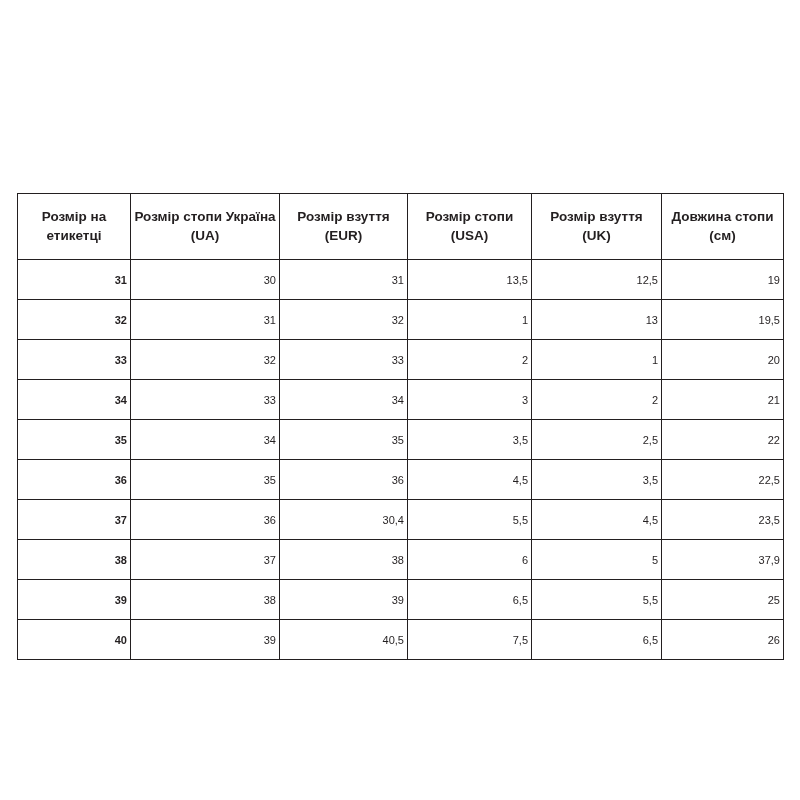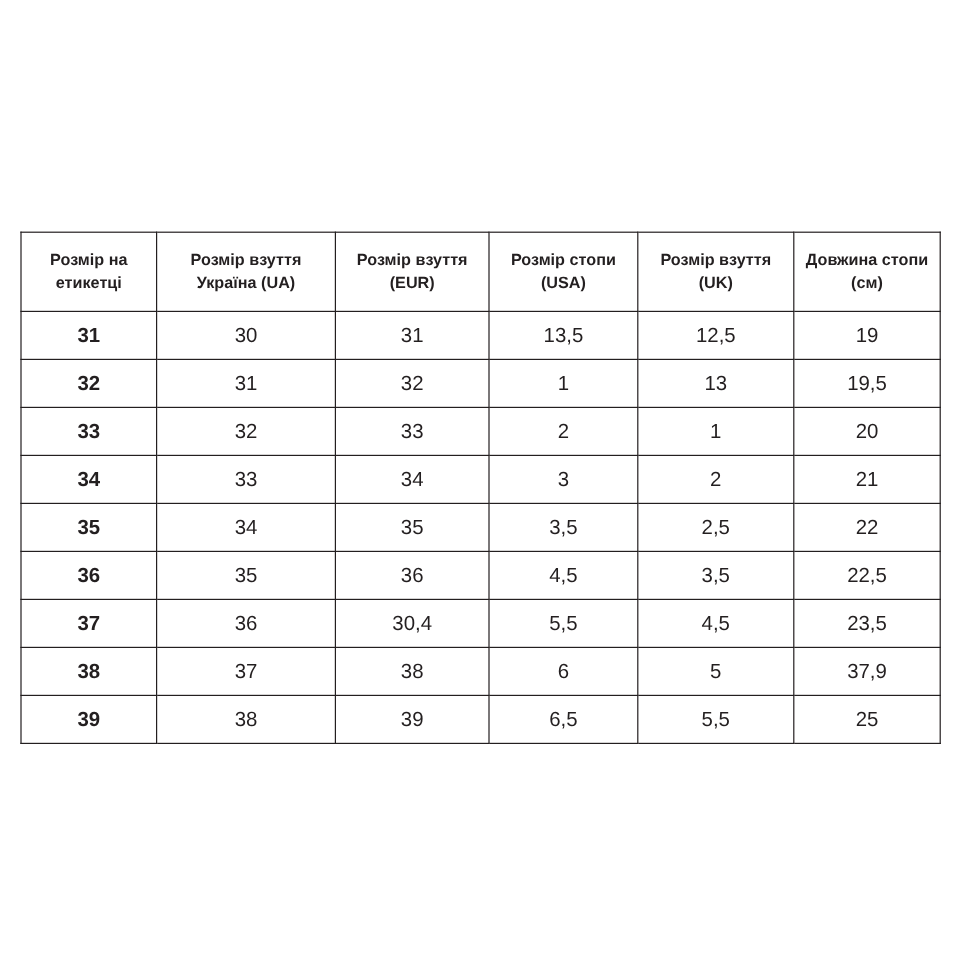--- a/index.html
+++ b/index.html
@@ -38,24 +38,25 @@
     font-family: "Liberation Sans", sans-serif;
   }
   table.size-table th {
     font-size: 13.5px;
     font-weight: bold;
     line-height: 1.35;
     height: 57px;
     padding: 4px 3px;
   }
   table.size-table td {
-    font-size: 17px;
+    font-size: 11px;
     font-weight: normal;
     height: 35px;
     padding: 2px 3px;
+    text-align: right;
   }
   table.size-table td.label-col {
     font-weight: bold;
   }
   col.c0 { width: 113px; }
   col.c1 { width: 149px; }
   col.c2 { width: 128px; }
   col.c3 { width: 124px; }
   col.c4 { width: 130px; }
   col.c5 { width: 122px; }
@@ -70,21 +71,21 @@
         <col class="c0">
           <col class="c1">
           <col class="c2">
           <col class="c3">
           <col class="c4">
           <col class="c5">
       </colgroup>
       <thead>
         <tr>
           <th>Розмір на етикетці</th>
-          <th>Розмір взуття Україна (UA)</th>
+          <th>Розмір стопи Україна (UA)</th>
           <th>Розмір взуття (EUR)</th>
           <th>Розмір стопи (USA)</th>
           <th>Розмір взуття (UK)</th>
           <th>Довжина стопи (см)</th>
         </tr>
       </thead>
       <tbody>
         <tr>
           <td class="label-col">31</td>
           <td>30</td>
@@ -150,16 +151,24 @@
           <td>37,9</td>
         </tr>
         <tr>
           <td class="label-col">39</td>
           <td>38</td>
           <td>39</td>
           <td>6,5</td>
           <td>5,5</td>
           <td>25</td>
         </tr>
+        <tr>
+          <td class="label-col">40</td>
+          <td>39</td>
+          <td>40,5</td>
+          <td>7,5</td>
+          <td>6,5</td>
+          <td>26</td>
+        </tr>
       </tbody>
     </table>
   </div>
 </div>
 
 </body></html>

